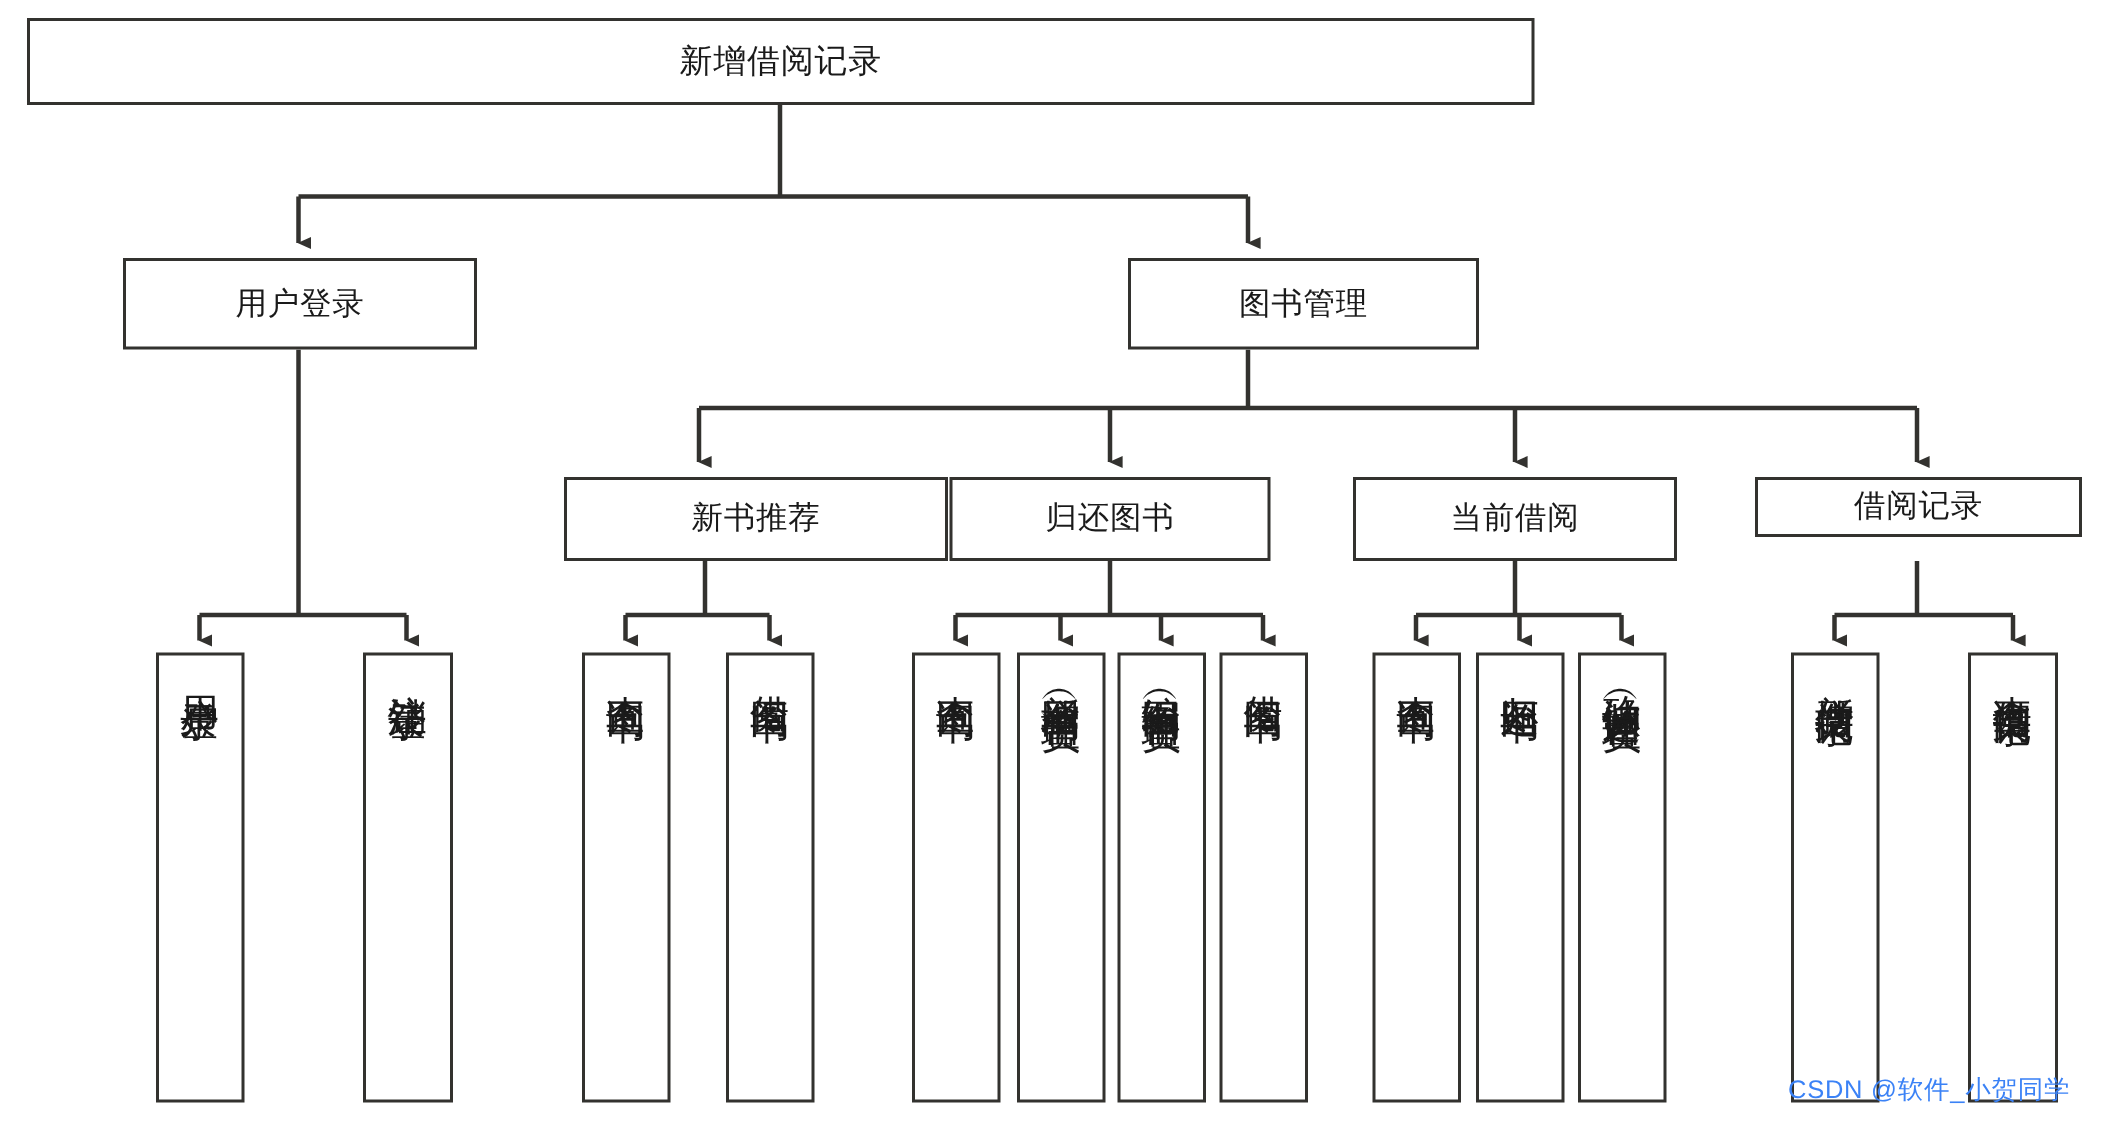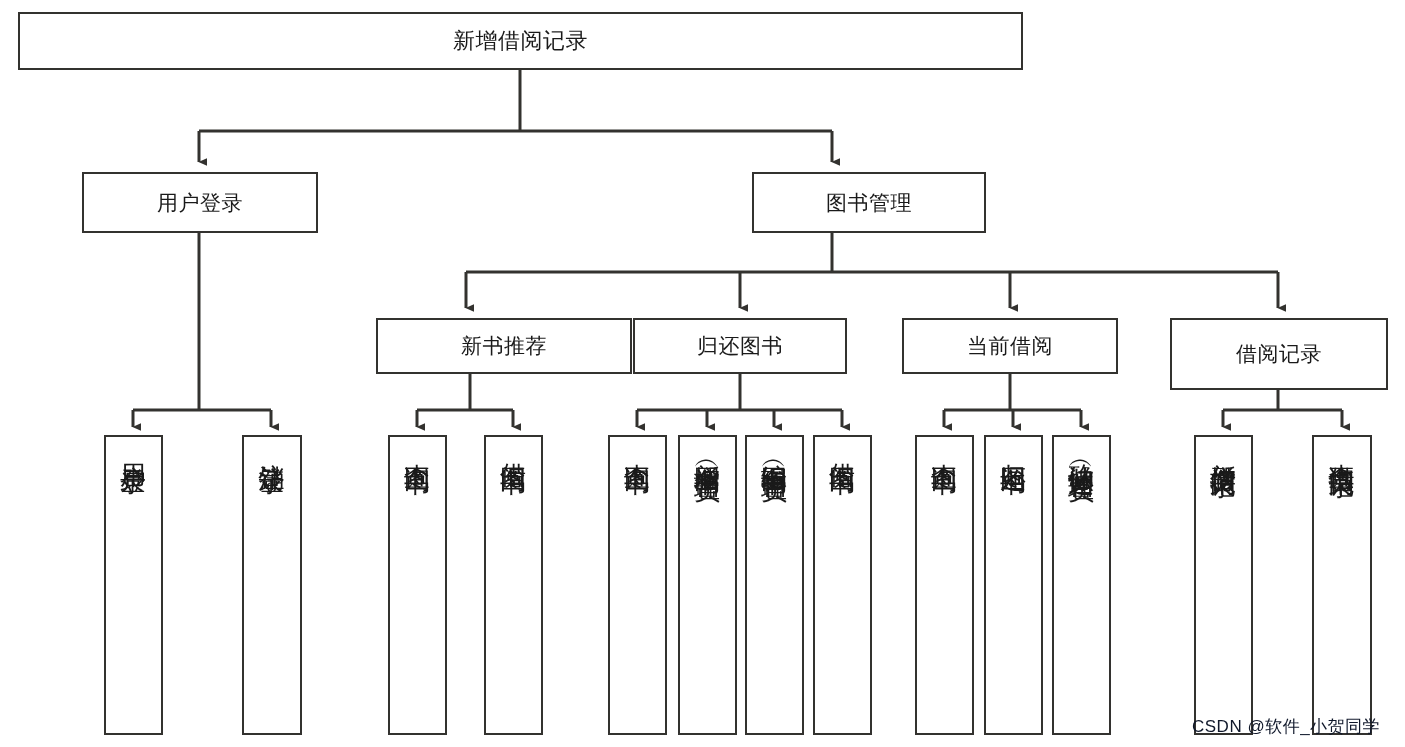--- a/index.html
+++ b/index.html
@@ -59,21 +59,21 @@
     writing-mode: vertical-rl;
     text-orientation: upright;
     font-size: 26px;
     line-height: 1.0;
     letter-spacing: 2px;
     white-space: nowrap;
   }
   .watermark {
     position: absolute;
     font-size: 17px;
-    color: #0f172a;
+    color: #3b82f6;
     white-space: nowrap;
     letter-spacing: 0.5px;
     user-select: none;
   }
 </style>
 </head>
 <body>
 
 <div id="canvas">
 
@@ -146,21 +146,21 @@
   </div>
 
   <div class="node h" style="left:633px; top:318px; width:214px; height:56px;">
     <span class="lbl">归还图书</span>
   </div>
 
   <div class="node h" style="left:902px; top:318px; width:216px; height:56px;">
     <span class="lbl">当前借阅</span>
   </div>
 
-  <div class="node h" style="left:1170px; top:318px; width:218px; height:72px;">
+  <div class="node h" style="left:1170px; top:318px; width:218px; height:40px;">
     <span class="lbl">借阅记录</span>
   </div>
 
   <div class="node v" style="left:104px; top:435px; width:59px; height:300px;">
     <span class="lbl">用户登录</span>
   </div>
 
   <div class="node v" style="left:242px; top:435px; width:60px; height:300px;">
     <span class="lbl">注销登录</span>
   </div>

